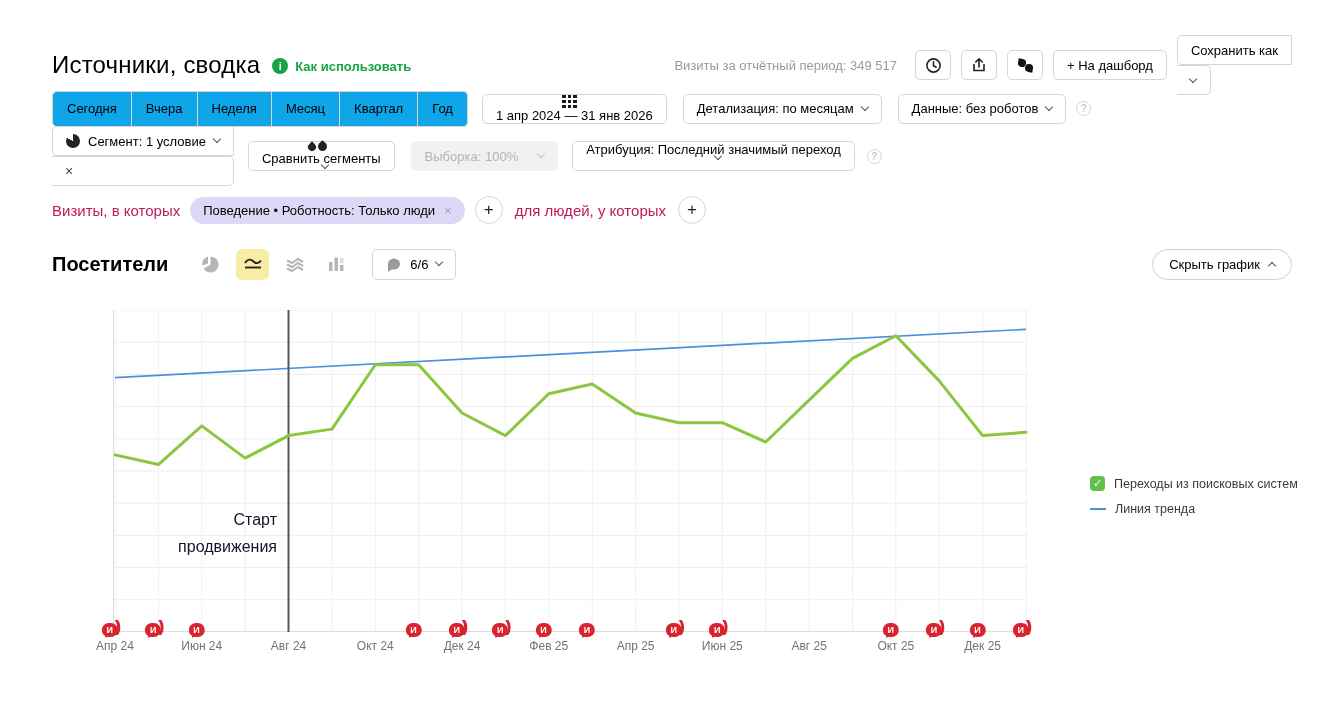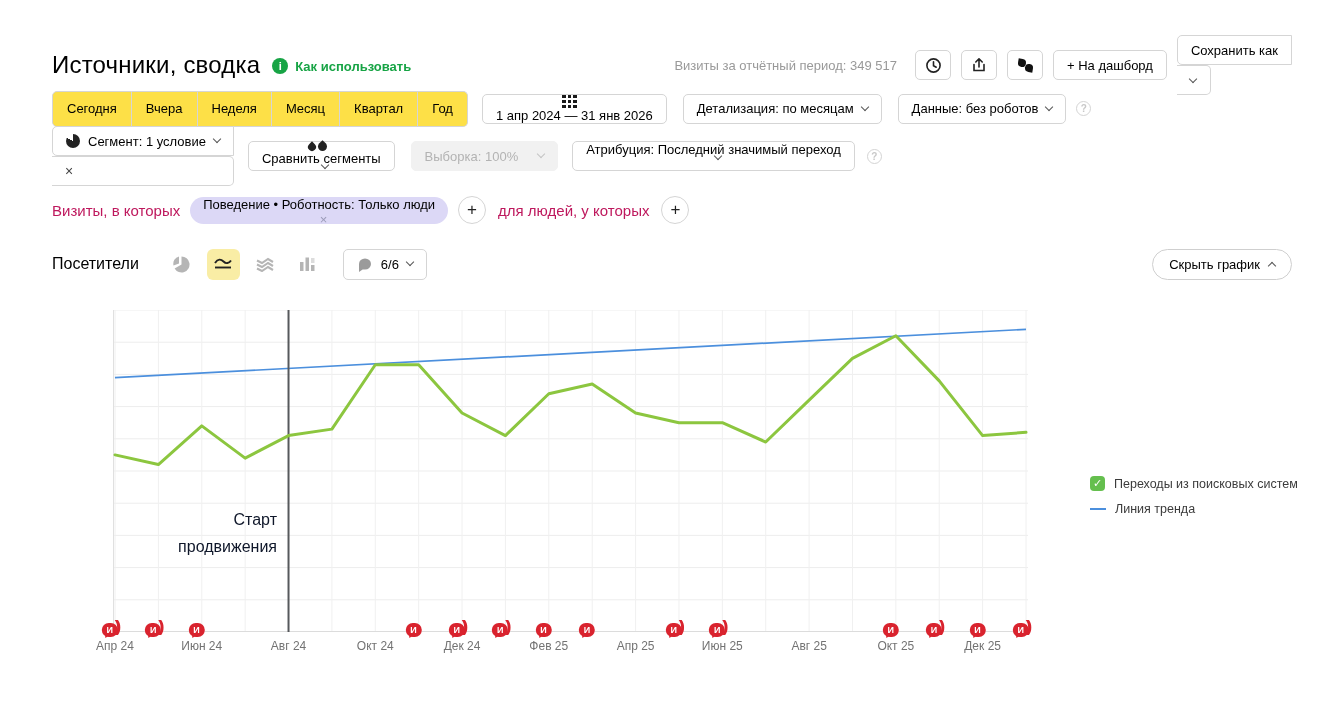--- a/index.html
+++ b/index.html
@@ -22,48 +22,48 @@
   .split .chev-only { width:34px; justify-content:center; padding:0; }
 
   
   .chev { display:inline-block; width:6px; height:6px; border-right:1.5px solid #555; border-bottom:1.5px solid #555; transform:rotate(45deg); margin-left:8px; margin-top:-4px; }
   .chev.up { transform:rotate(-135deg); margin-top:4px; }
   .chev.gray { border-color:#b5b5b5; }
 
   
   #row2 { left:52px; top:94px; height:29px; }
   .seg-group { display:inline-flex; }
-  .seg { height:36px; border:1px solid #d5d5d5; border-left:none; background:#fde047; font-size:13px; padding:0 14px; display:inline-flex; align-items:center; cursor:pointer; }
+  .seg { height:36px; border:1px solid #d5d5d5; border-left:none; background:#0ea5e9; font-size:13px; padding:0 14px; display:inline-flex; align-items:center; cursor:pointer; }
   .seg:first-child { border-left:1px solid #d5d5d5; border-radius:5px 0 0 5px; }
   .seg:last-child { border-radius:0 5px 5px 0; }
   .gap14 { margin-left:14px;flex-direction:column; } .gap16 { margin-left:16px; } .gap10 { margin-left:10px; }
   .dotgrid { display:grid; grid-template-columns:repeat(3,4px); grid-gap:1.5px; margin-right:9px; }
   .dotgrid i { width:3.5px; height:3.5px; background:#1a1a1a; }
   .help-icon { width:15px; height:15px; border-radius:50%; border:1.5px solid #d4d4d4; color:#c8c8c8; font-size:10px; font-weight:bold; display:flex; align-items:center; justify-content:center; }
 
   
   #row3 { left:52px; top:141px; height:30px; }
   .btn.disabled { background:#f1f1f1; border-color:#f1f1f1; color:#b3b3b3; cursor:default;gap:12px; }
   .btn.disabled .chev { border-color:#c4c4c4; }
   .pac { width:14px; height:14px; border-radius:50%; background:conic-gradient(#222 0 295deg, transparent 295deg 360deg); margin-right:8px; }
   .drops { display:inline-flex; align-items:flex-end; margin-right:8px; }
   .drop { width:8px; height:8px; background:#222; border-radius:0 50% 50% 50%; transform:rotate(45deg); }
   .drop.second { margin-left:2px; width:9px; height:9px; }
   .x-btn { font-size:14px; color:#444; }
 
   
   #row4 { left:52px; top:196px; height:28px; }
   .muted { color:#be185d; font-size:15px; }
-  .pill { height:27px; background:#dcd8f6; border-radius:14px; display:inline-flex; align-items:center; font-size:13px; padding:0 13px; margin:0 10px; cursor:pointer;flex-direction:column; }
+  .pill { height:27px; background:#dcd8f6; border-radius:14px; display:inline-flex; align-items:center; font-size:13px; padding:0 13px; margin:0 10px; cursor:pointer; }
   .pill .x { color:#9b9bb8; margin-left:9px; font-size:13px; }
   .plus-circle { width:28px; height:28px; border-radius:50%; border:1px solid #d5d5d5; background:#fff; font-size:17px; color:#222; display:flex; align-items:center; justify-content:center; cursor:pointer; margin-right:12px; }
 
   
   #chart-header { left:52px; top:248px; right:51px; height:32px; }
-  .section-title { font-size:16px; font-weight:400;text-align:center; }
+  .section-title { font-size:20px; font-weight:700;text-align:center; }
   .chart-type-icons { display:flex; align-items:center; gap:9px; margin-left:26px; }
   .type-btn { width:33px; height:31px; display:flex; align-items:center; justify-content:center; background:transparent; border:none; border-radius:6px; cursor:pointer; }
   .type-btn.selected { background:#f9eda5; }
   .annot-btn { margin-left:10px; height:31px; }
   .hide-btn { margin-left:auto; height:31px; border:1px solid #cfcfcf; border-radius:16px; background:#fff; font-size:13px; padding:0 16px; display:inline-flex; align-items:center; cursor:pointer; }
 
   
   #plot { position:absolute; left:113px; top:310px; width:915px; height:322px; }
   .promo-text { position:absolute; left:0; top:196px; width:164px; text-align:right; font-size:16px; line-height:27px; color:#0f172a; }
   #x-axis { position:absolute; left:113px; top:639px; width:915px; height:16px; }

